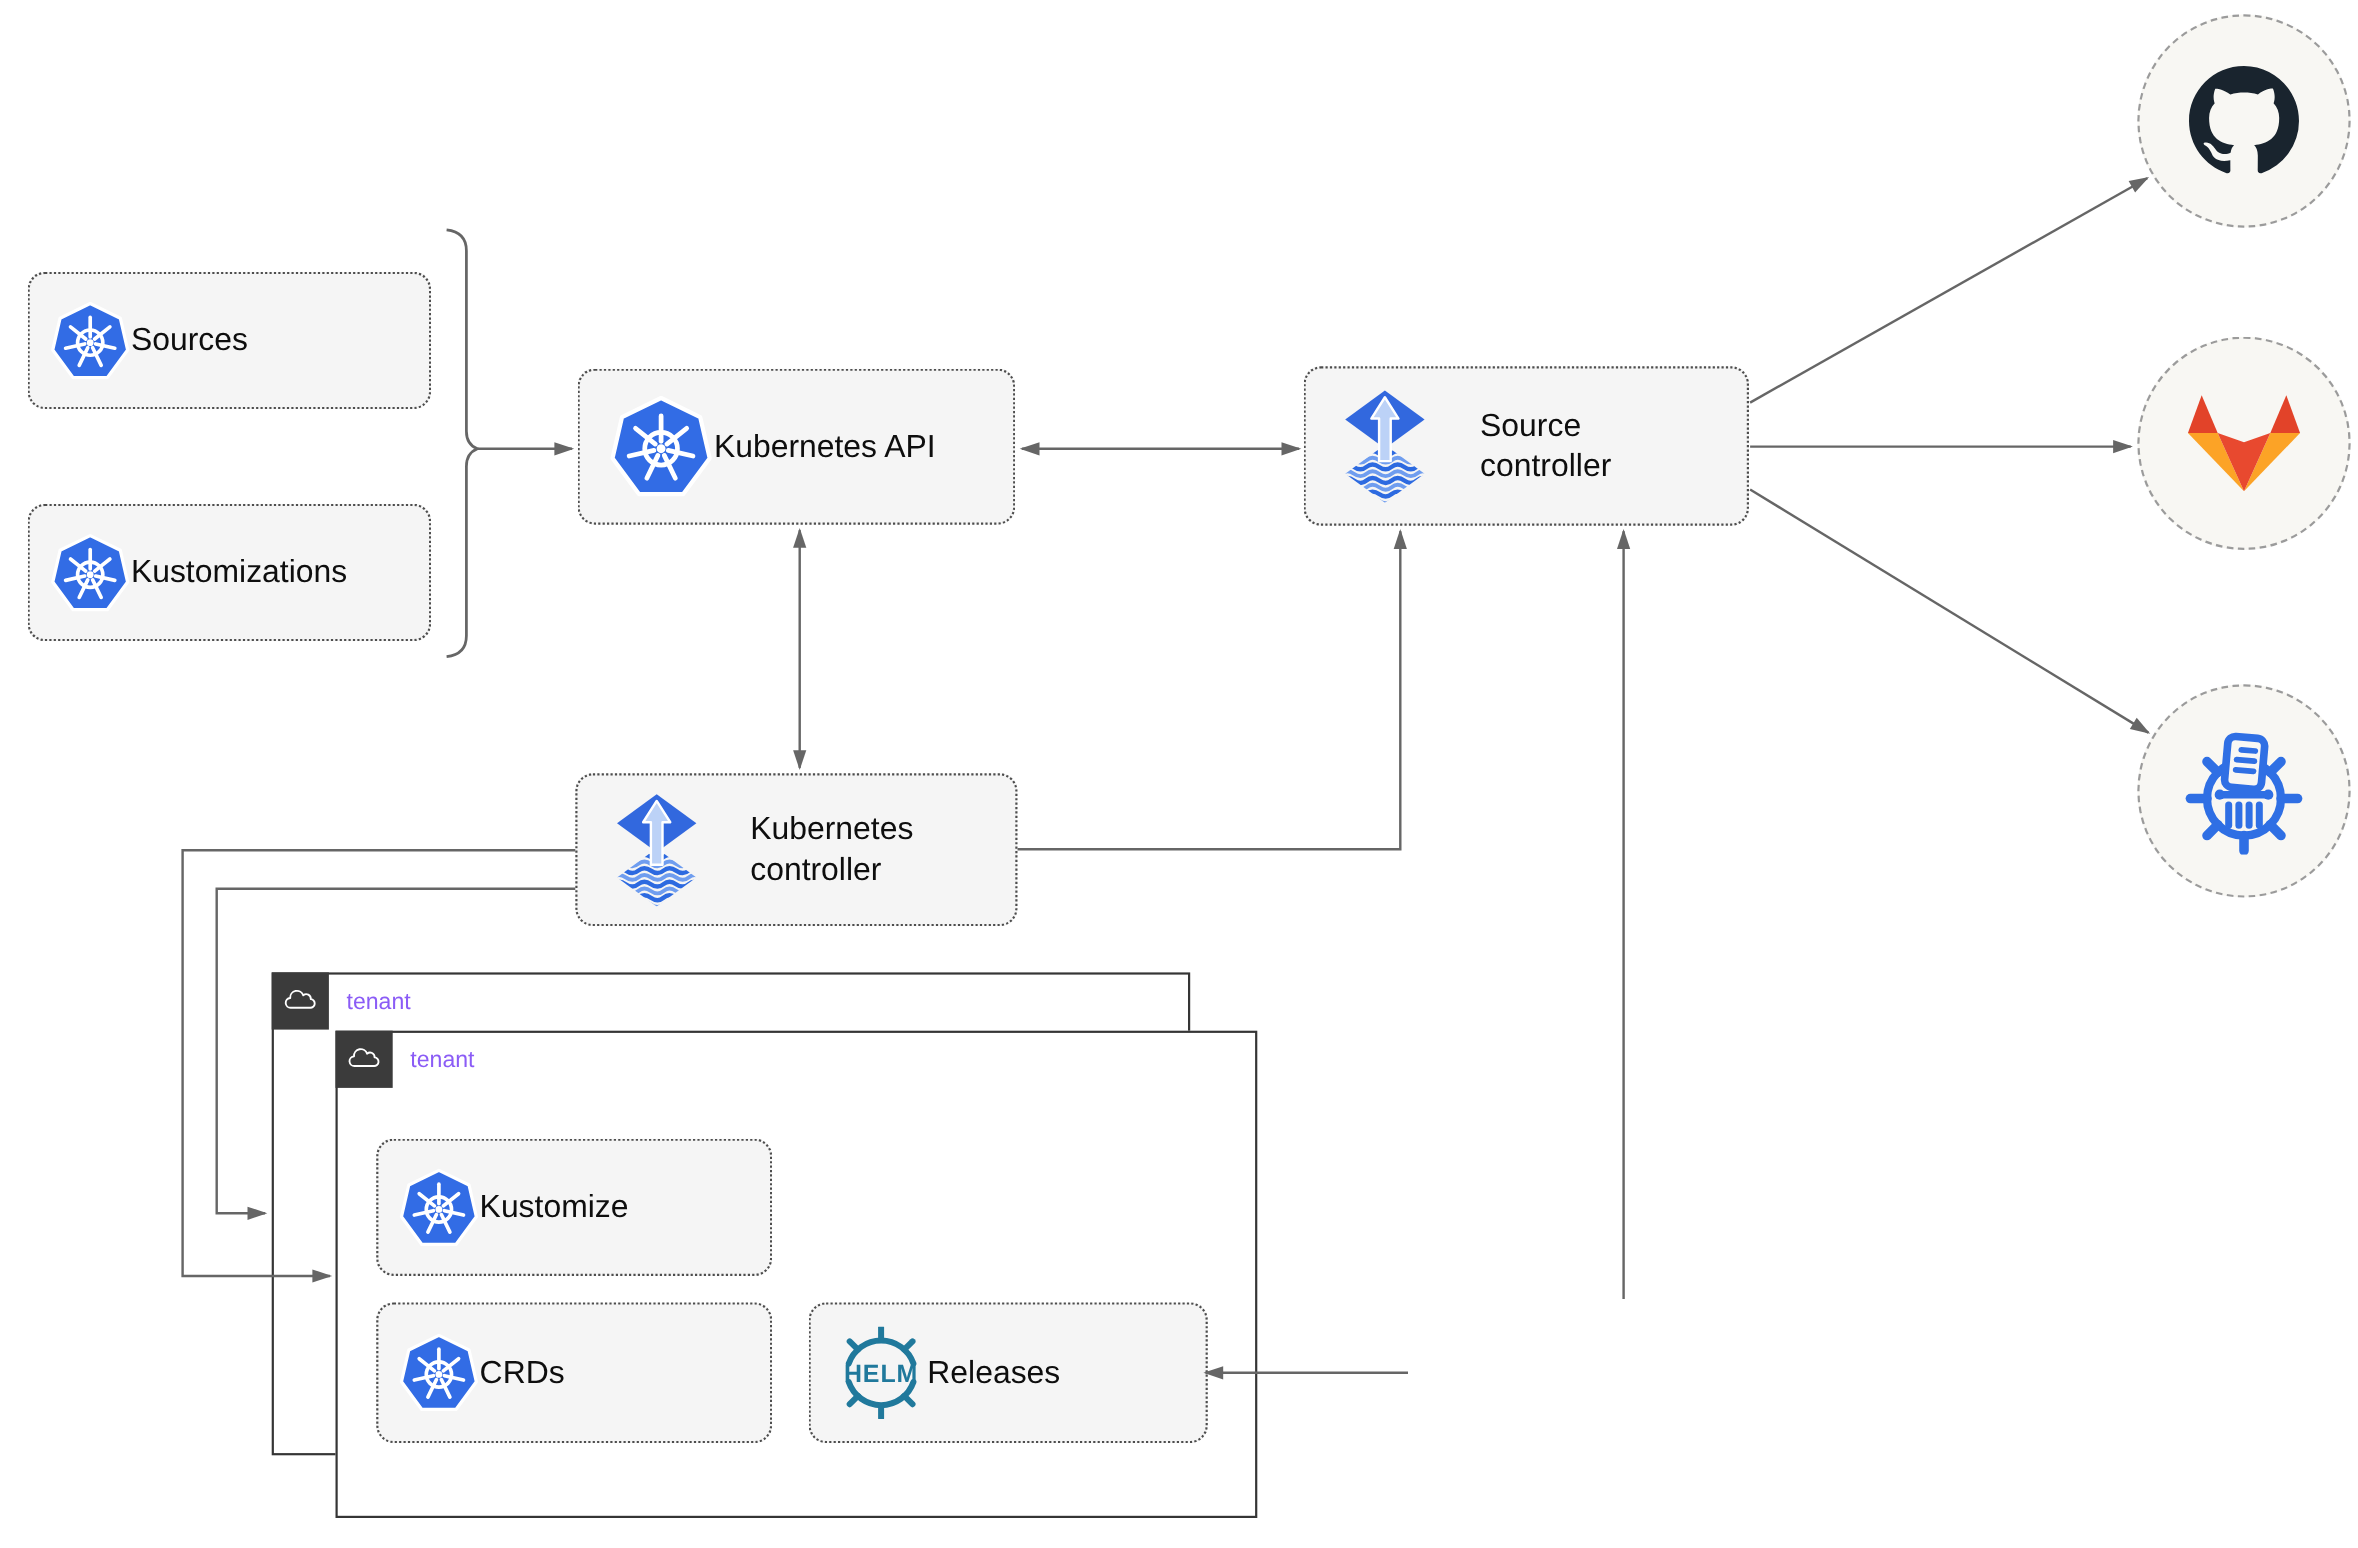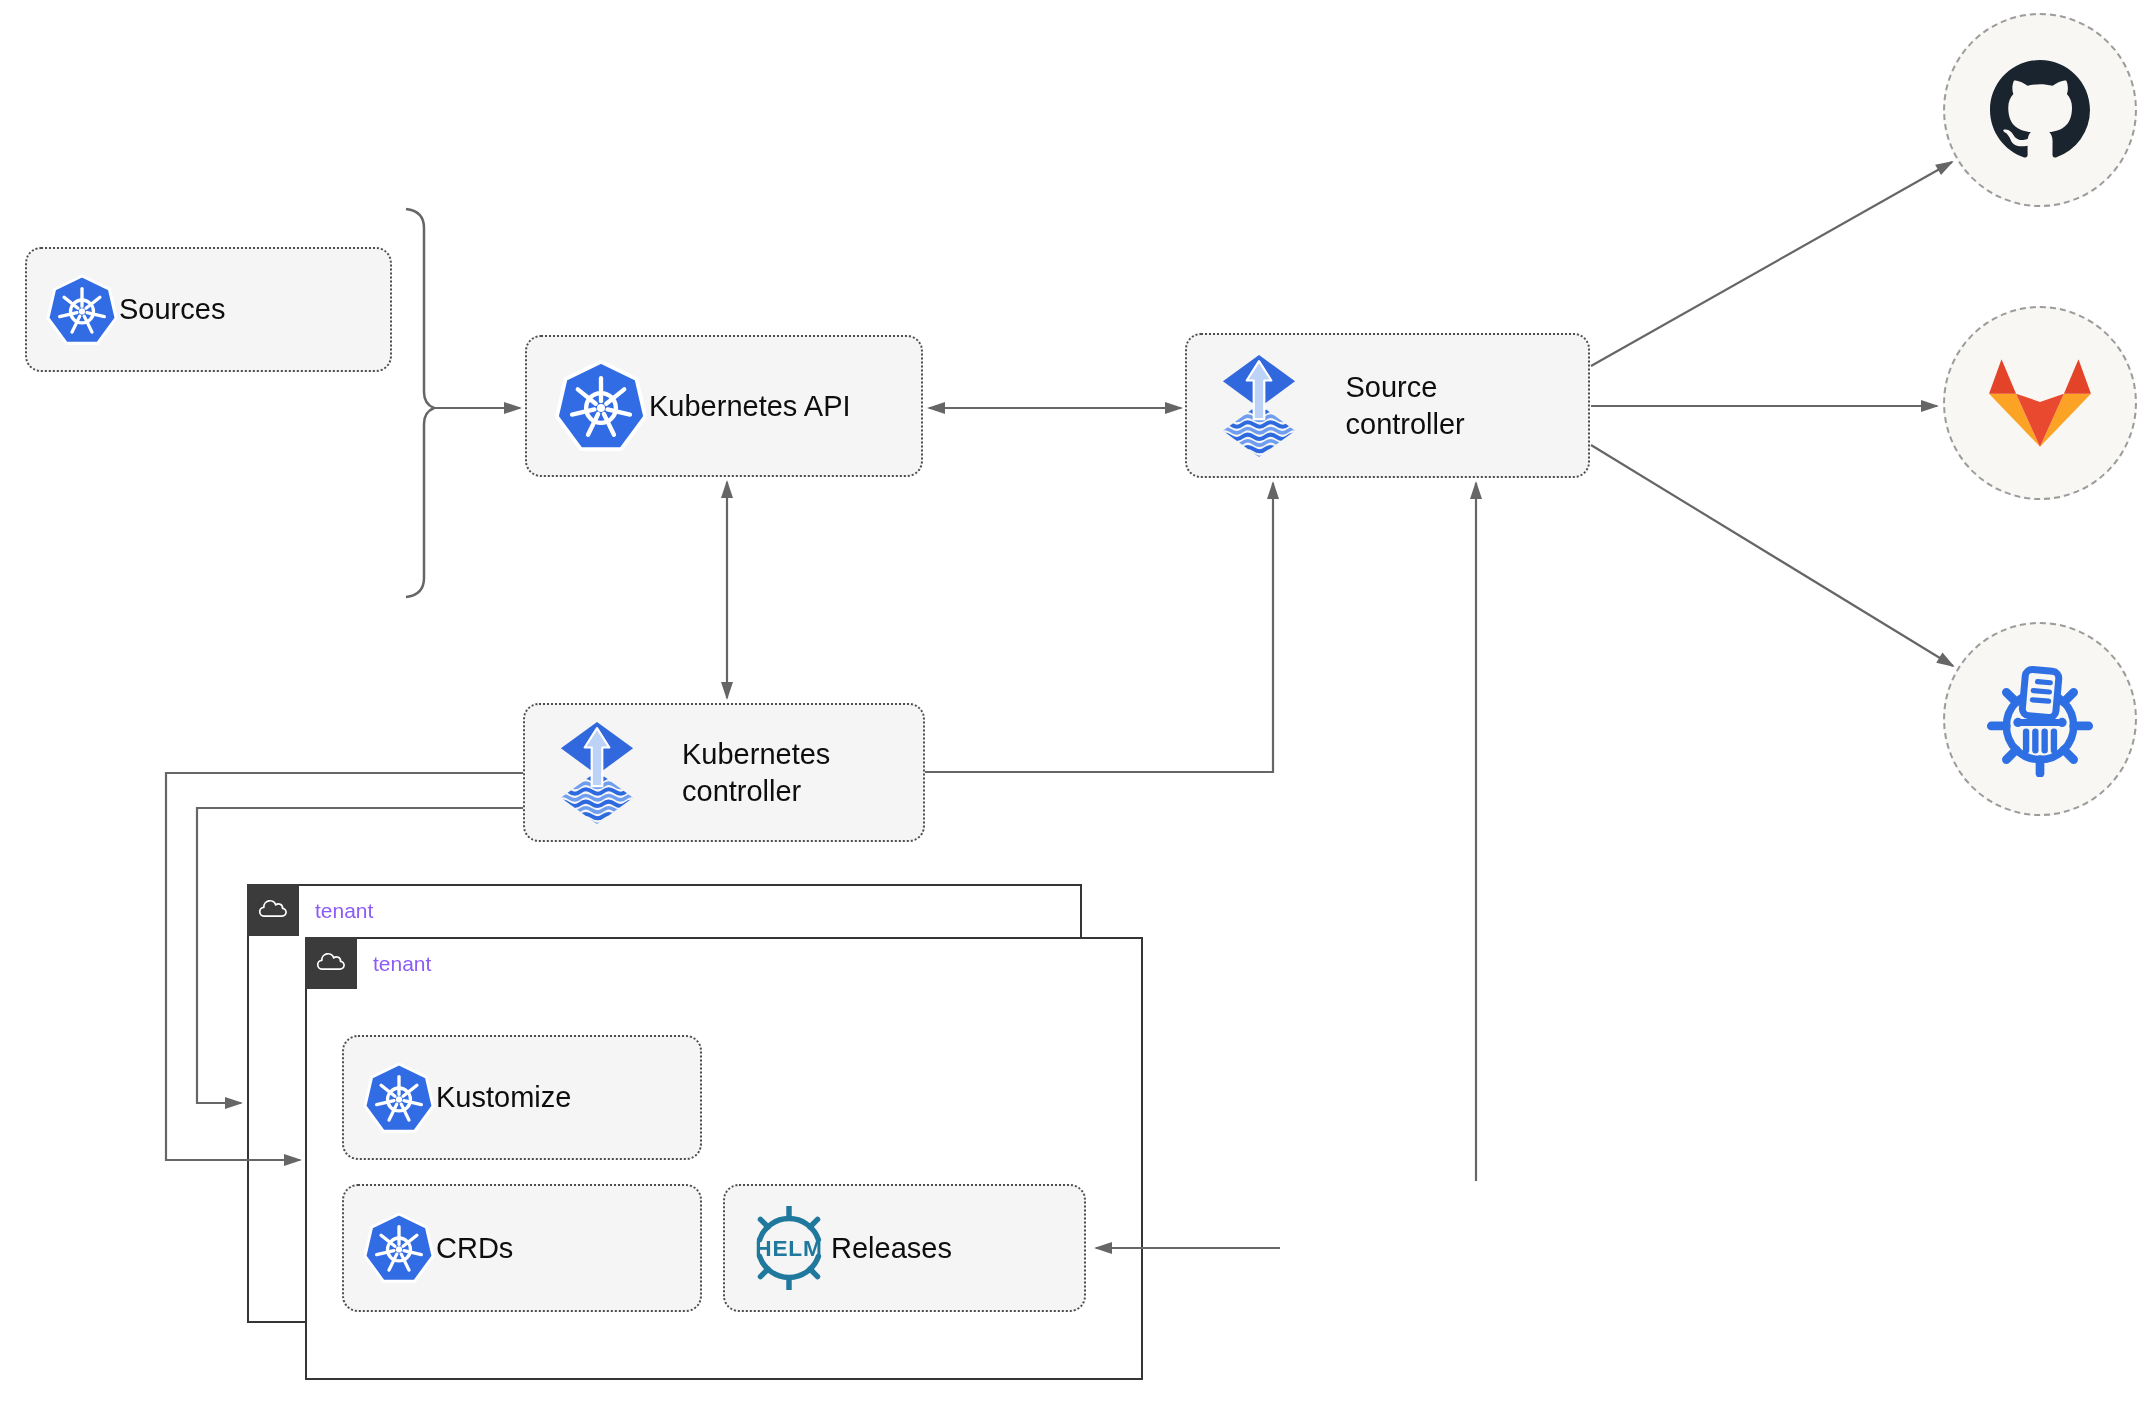--- a/index.html
+++ b/index.html
@@ -159,39 +159,47 @@
       <span class="lbl">Kustomize</span>
     </div>
     <div class="node" style="left:35px;top:245px;width:360px;height:128px;padding-left:18px">
       <span class="ic">
         <svg width="74" height="74">
             <use href="#sym-k8s"></use>
           </svg>
         </span>
       <span class="lbl">CRDs</span>
     </div>
-    <div class="node" style="left:416px;top:245px;width:363px;height:128px;padding-left:22px">
+    <div class="node" style="left:428px;top:245px;width:363px;height:128px;padding-left:22px">
       <span class="ic">
         <svg width="84" height="84">
             <use href="#sym-helm"></use>
           </svg>
         </span>
       <span class="lbl">Releases</span>
     </div>
   </div>
 
   <div class="node" style="left:25px;top:247px;width:367px;height:125px;padding-left:18px">
     <span class="ic">
       <svg width="74" height="74">
           <use href="#sym-k8s"></use>
         </svg>
       </span>
     <span class="lbl">Sources</span>
   </div>
 
+  <div class="node" style="left:25px;top:458px;width:367px;height:125px;padding-left:18px">
+    <span class="ic">
+      <svg width="74" height="74">
+          <use href="#sym-k8s"></use>
+        </svg>
+      </span>
+    <span class="lbl">Kustomizations</span>
+  </div>
 
   <div class="node ctrl" style="left:1185px;top:333px;width:405px;height:145px;padding-left:28px">
     <span class="ic">
       <svg width="88" height="104">
           <use href="#sym-flux"></use>
         </svg>
       </span>
     <span class="lbl">Source controller</span>
   </div>
 

